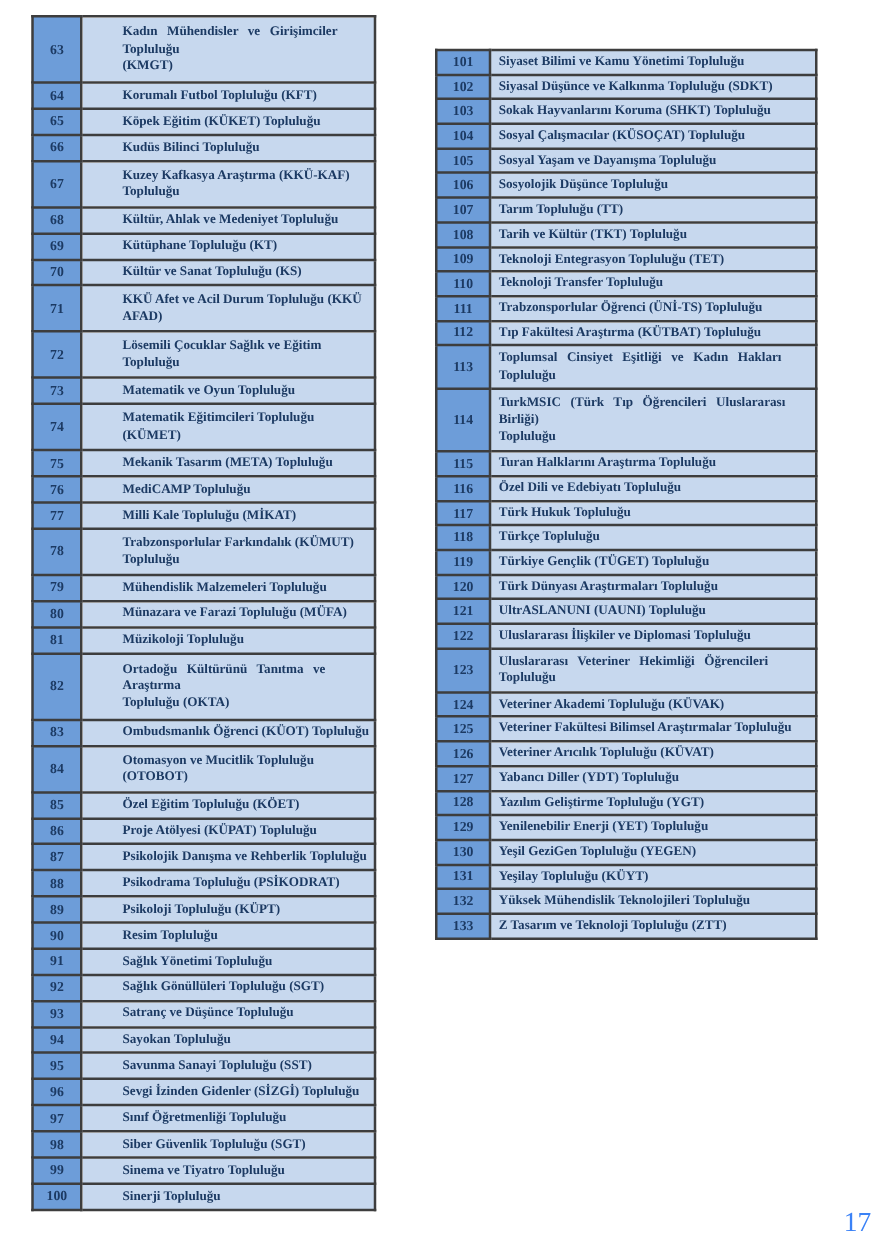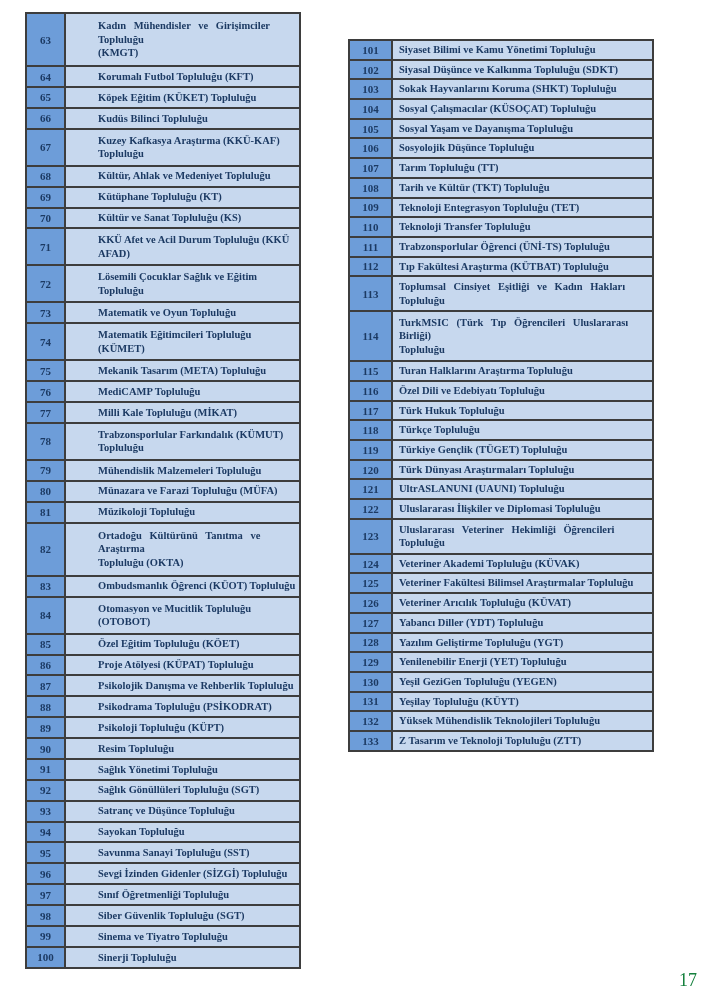--- a/index.html
+++ b/index.html
@@ -45,22 +45,22 @@
     white-space: pre-line;
     overflow: hidden;
   }
   #table-left  td.name { font-size: 10.5px; padding-left: 32px; }
   #table-right td.name { font-size: 10.5px; font-family: Liberation Serif, serif; }
   td.name.two-line::first-line { word-spacing: 5px; }
   .page-number {
     position: absolute;
     right: 12px;
     bottom: 9px;
-    font-size: 18px;
-    color: #15803d;
+    font-size: 22px;
+    color: #3b82f6;
     font-family: "Liberation Serif", "DejaVu Serif", serif;
   }
 </style>
 </head>
 <body>
 
 <div class="sheet">
 
   <table class="club-table" id="table-left">
     <colgroup>

